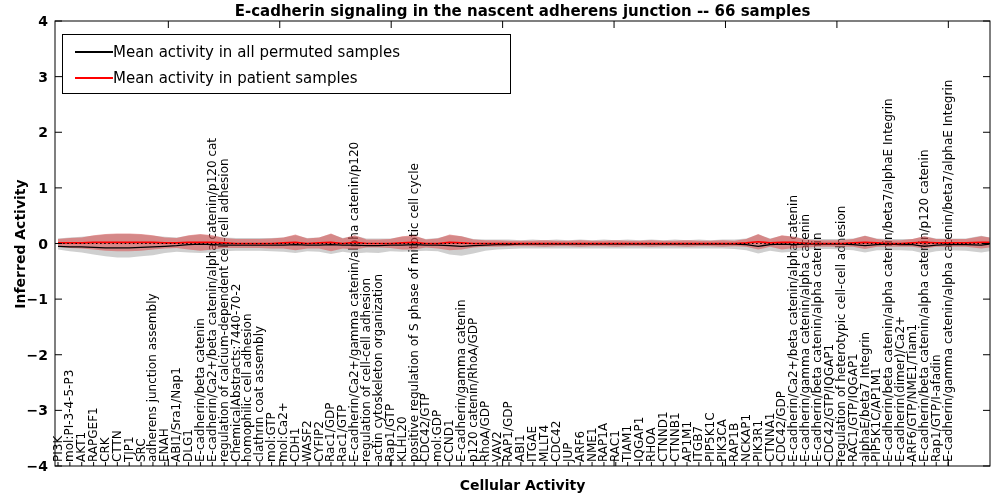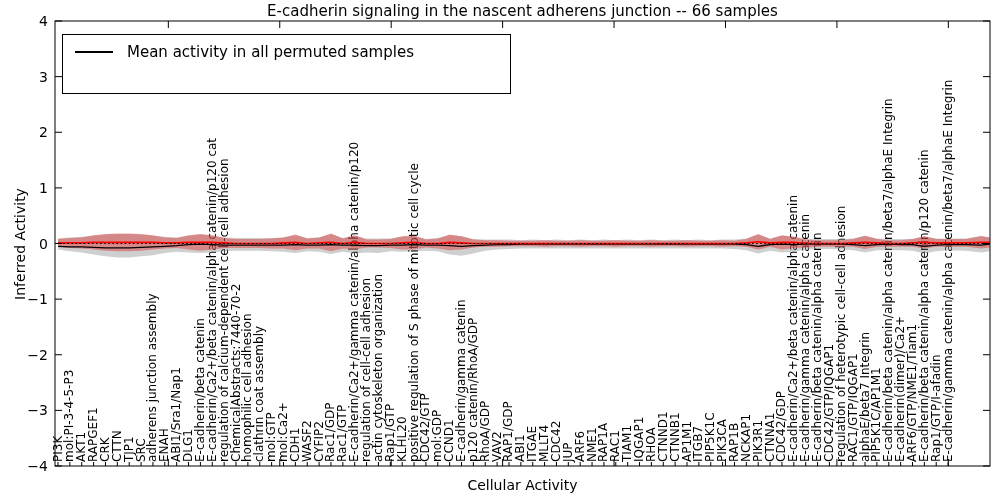--- a/index.html
+++ b/index.html
@@ -22,30 +22,30 @@
   }
   .ytick{
     position:absolute;width:34px;text-align:right;font-size:14px;line-height:14px;
   }
   .xcat{
     position:absolute;height:13px;line-height:13px;font-size:12px;white-space:nowrap;
     transform:rotate(-90deg);transform-origin:0 100%;letter-spacing:0px;
   }
   #label-layer{position:absolute;left:0;top:0;width:1000px;height:500px;z-index:1;}
   #plot-svg{position:absolute;left:0;top:0;z-index:2;pointer-events:none;}
-  #text-layer{position:absolute;left:0;top:0;width:1000px;height:500px;z-index:3;pointer-events:none;}
+  #text-layer{position:absolute;left:0;top:0;width:1000px;height:500px;z-index:3;pointer-events:none;font-weight:bold;}
   .legend{
     position:absolute;left:62px;top:34px;width:447px;height:58px;z-index:4;
     background:#ffffff;border:1px solid #000;
   }
   .legend-row{position:absolute;left:0;height:24px;display:flex;align-items:center;}
   .legend-row.r0{top:5px;}
   .legend-row.r1{top:31px;}
   .legend-swatch{display:inline-block;width:38px;height:0;border-top-width:2px;border-top-style:solid;margin-left:12px;}
-  .legend-text{font-size:15px;margin-left:14px;white-space:nowrap;}
+  .legend-text{font-size:15px;white-space:nowrap;}
 </style>
 </head>
 <body>
 
 <div id="figure">
 
   <div id="label-layer">
       <div class="xcat" style="left: 64.5px; top: 449px;">PI3K</div>
       <div class="xcat" style="left: 76.368px; top: 449px;">mol:PI-3-4-5-P3</div>
       <div class="xcat" style="left: 88.236px; top: 449px;">AKT1</div>
@@ -258,15 +258,19 @@
         <div class="ytick" style="left: 14px; top: 403.36px;">−3</div>
         <div class="ytick" style="left: 14px; top: 458.98px;">−4</div>
       </div>
   </div>
 
   <div class="legend">
     <div class="legend-row r0">
       <span class="legend-swatch" style="border-top-color: rgb(0, 0, 0);"></span>
       <span class="legend-text">Mean activity in all permuted samples</span>
     </div>
+    <div class="legend-row r1">
+      <span class="legend-swatch" style="border-top-color: rgb(255, 0, 0);"></span>
+      <span class="legend-text">Mean activity in patient samples</span>
+    </div>
   </div>
 
 </div>
 
 </body></html>

